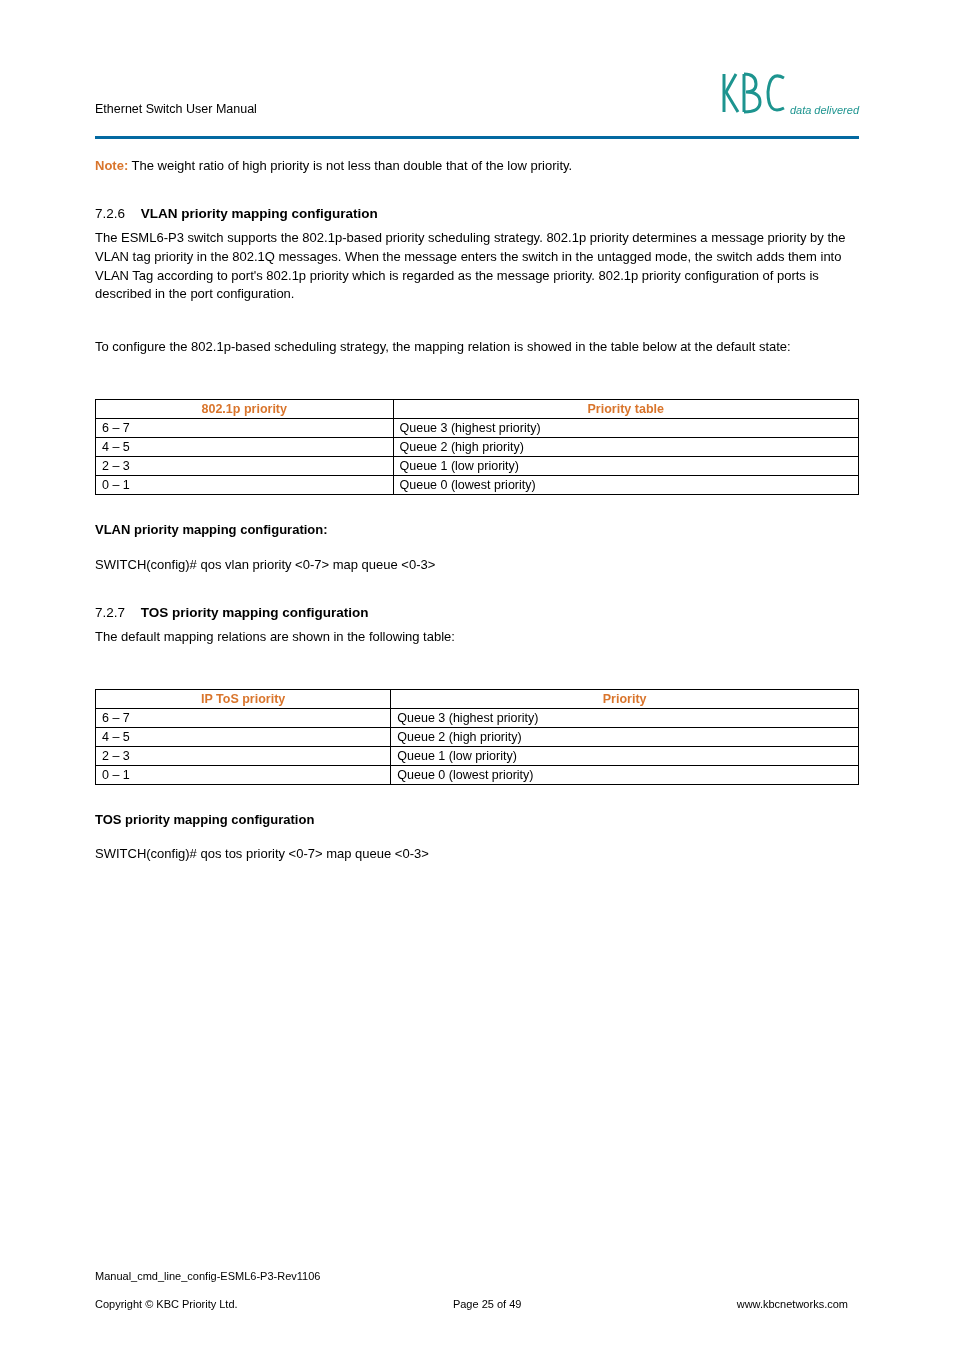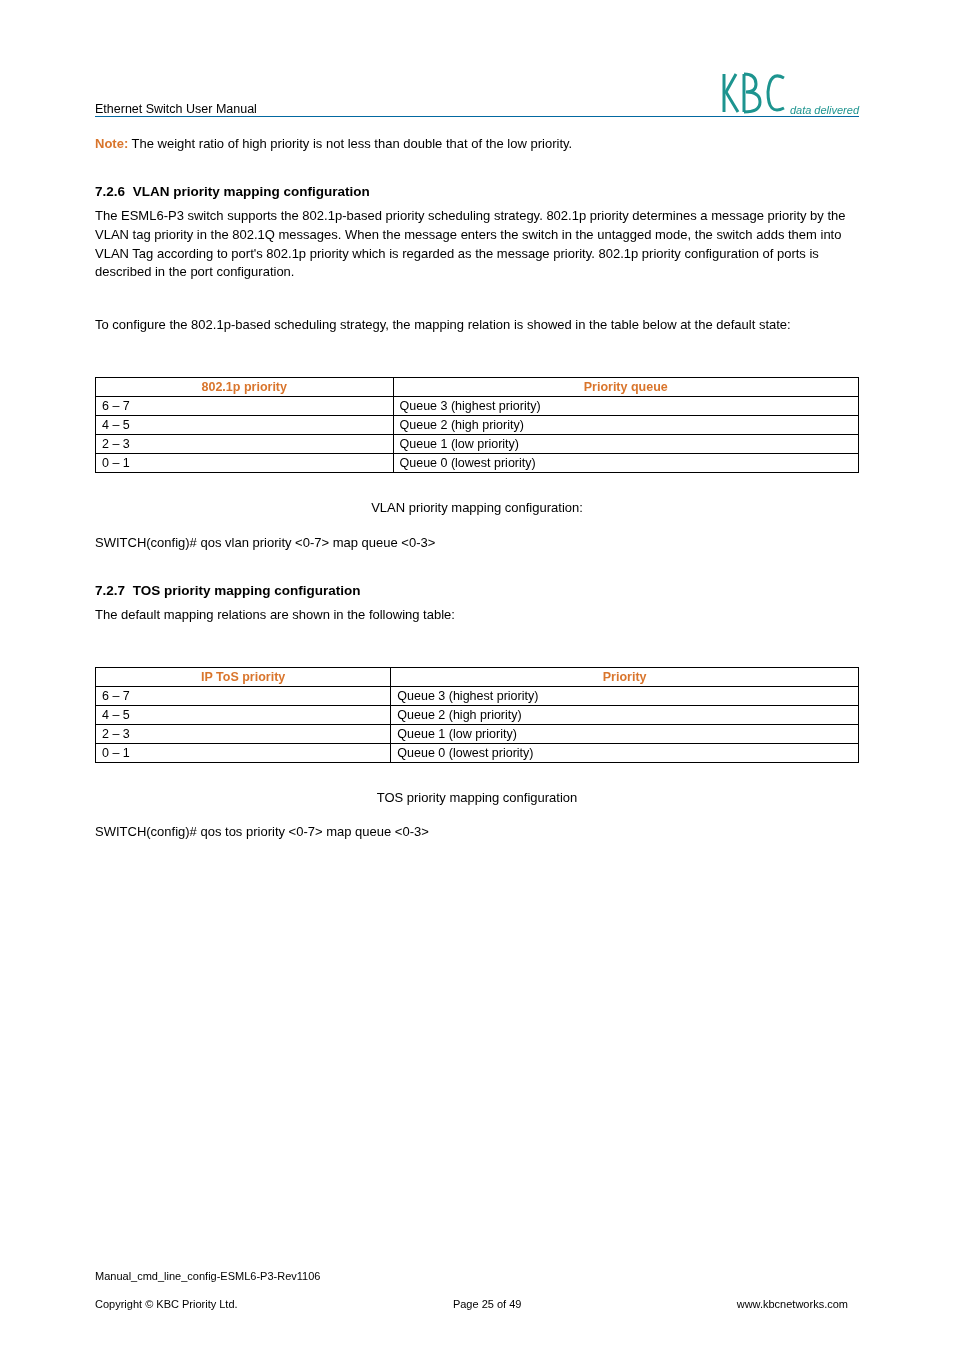--- a/index.html
+++ b/index.html
@@ -13,22 +13,22 @@
     position: relative;
     background: #fff;
   }
   .page {
     padding: 72px 95px 30px 95px;
   }
   .header-row {
     display: flex;
     justify-content: space-between;
     align-items: flex-end;
-    border-bottom: 1px solid #0369a1;
-    padding-bottom: 0;
+    border-bottom: 3px solid #0369a1;
+    padding-bottom: 20px;
     margin-bottom: 18px;
   }
   .header-title {
     font-size: 12.5px;
   }
   .logo-block {
     display: flex;
     flex-direction: row;
     align-items: flex-end;
   }
@@ -50,43 +50,42 @@
     color: #d9752c;
     font-weight: bold;
     margin-top: 36px;
   }
   h3.section {
     font-size: 13.5px;
     font-weight: bold;
     margin: 30px 0 8px 0;
   }
   .sec-num {
-    font-weight: bold;
-    margin-right: 4px;
+    font-weight: normal;
+    margin-right: 12px;
   }
   table.data {
     width: 100%;
     border-collapse: collapse;
     margin: 8px 0 8px 0;
     font-size: 12.5px;
   }
   table.data th, table.data td {
     border: 1px solid #000;
     padding: 2px 6px;
     text-align: left;
     font-weight: normal;
   }
   table.data th {
     color: #d9752c;
     font-weight: bold;
     text-align: center;
   }
   .bold {
-    font-weight: normal;
-    text-align: center;
+    font-weight: bold;
   }
   .footer {
     position: absolute;
     bottom: 40px;
     left: 95px;
     right: 106px;
     font-size: 11px;
   }
   .footer-line1 {
     margin-bottom: 16px;
@@ -132,21 +131,21 @@
   <div class="spacer-md"></div>
 
   <p class="body">To configure the 802.1p-based scheduling strategy, the mapping relation is showed in the table below at the default state:</p>
 
   <div class="spacer-md"></div>
 
   <table class="data">
     <tbody>
         <tr>
       <th>802.1p priority</th>
-      <th>Priority queue</th>
+      <th>Priority table</th>
     </tr>
     <tr>
       <td>6 – 7</td>
       <td>Queue 3 (highest priority)</td>
     </tr>
     <tr>
       <td>4 – 5</td>
       <td>Queue 2 (high priority)</td>
     </tr>
     <tr>

